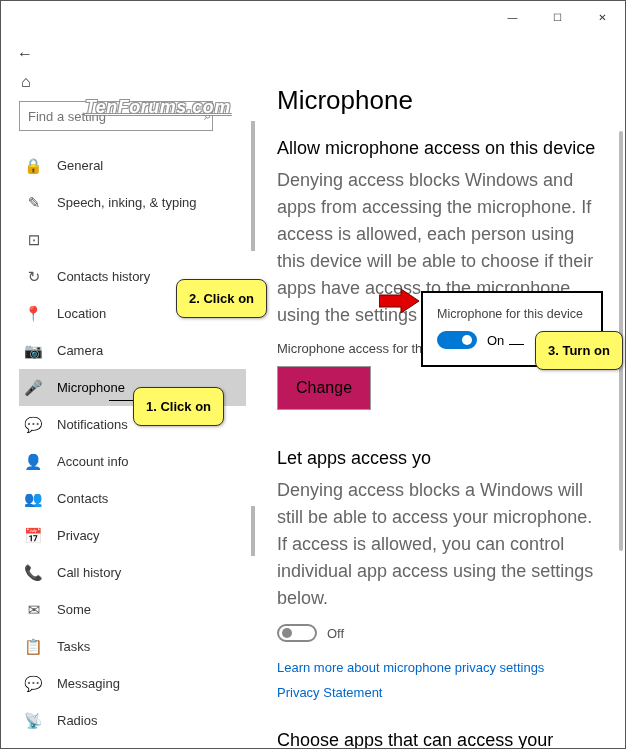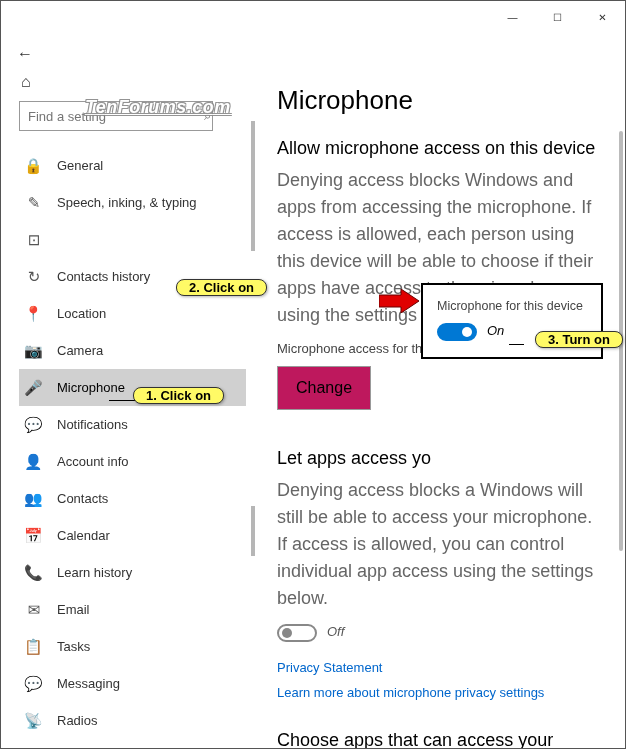--- a/index.html
+++ b/index.html
@@ -20,46 +20,46 @@
 .nav li.active { background: #d0d0d0; color: #000; }
 .nav li .navicon { width: 18px; height: 18px; margin-right: 14px; display: flex; align-items: center; justify-content: center; font-size: 15px; color: #555; }
 .nav li.active .navicon { color: #0078d4; }
 .main { flex: 1; padding: 14px 26px 0 26px; overflow-y: auto; position: relative; }
 .main::-webkit-scrollbar { width: 6px; }
 .main h1 { font-size: 26px; font-weight: 300; color: #000; margin-bottom: 22px; }
 .main h2 { font-size: 18px; font-weight: 400; color: #000; margin-bottom: 8px; margin-top: 8px; }
 .desc { font-size: 18px; color: #666; line-height: 1.5; margin-bottom: 12px; }
 .status-line { font-size: 13px; color: #444; margin-bottom: 10px; }
 .change-btn { background: #be185d; border: 1px solid #999; padding: 12px 18px; font-size: 16px; color: #000; display: inline-block; }
-.toggle-row { display: flex; margin: 8px 0 18px 0; font-style: italic; }
+.toggle-row { display: flex; align-items: center; margin: 8px 0 18px 0; }
 .toggle { width: 40px; height: 18px; border: 2px solid #888; border-radius: 10px; position: relative; margin-right: 10px; }
 .toggle .knob { width: 10px; height: 10px; border-radius: 50%; background: #888; position: absolute; top: 2px; left: 3px; }
 .toggle.on { background: #0078d4; border-color: #0078d4; }
 .toggle.on .knob { background: #fff; left: auto; right: 3px; }
 .toggle-label { font-size: 13px; color: #555; }
 .link { color: #0066cc; font-size: 13px; display: block; margin-bottom: 10px; }
 .app-row { display: flex; align-items: center; padding: 7px 0; }
 .app-icon { width: 34px; height: 34px; background: #0078d4; margin-right: 14px; display: flex; align-items: center; justify-content: center; color: #fff; font-size: 16px; }
 .app-name { flex: 1; font-size: 13.5px; color: #333; }
 .app-row .toggle { margin-right: 8px; }
 .app-row .tstate { font-size: 12px; color: #888; width: 24px; }
 .scrollbar { position: absolute; right: 2px; top: 60px; width: 4px; height: 420px; background: #bbb; border-radius: 2px; }
 .sep-scroll { position: absolute; left: 250px; top: 120px; width: 4px; height: 130px; background: #b6b6b6; }
 .sep-scroll2 { position: absolute; left: 250px; top: 505px; width: 4px; height: 50px; background: #b6b6b6; }
 
-.callout { position: absolute; background: #fffa66; border: 1px solid #333; border-radius: 8px; padding: 0 12px; font-size: 13px; font-weight: 600; color: #000; z-index: 50; box-shadow: 1px 1px 3px rgba(0,0,0,.3); white-space: nowrap; }
+.callout { position: absolute; background: #fffa66; border: 1px solid #333; border-radius: 8px; padding: 11px 12px; font-size: 13px; font-weight: 600; color: #000; z-index: 50; box-shadow: 1px 1px 3px rgba(0,0,0,.3); white-space: nowrap; }
 .callout.c1 { top: 386px; left: 132px; border-radius: 8px; }
 .callout.c2 { top: 278px; left: 175px; }
 .callout.c3 { top: 330px; left: 534px; }
 .cline { position: absolute; background: #000; z-index: 49; }
 .cline.l1 { top: 399px; left: 108px; width: 27px; height: 1px; }
 .cline.l3 { top: 343px; left: 508px; width: 15px; height: 1px; }
 
 .arrow-red { position: absolute; top: 288px; left: 378px; z-index: 45; }
-.popup { position: absolute; top: 282px; left: 420px; width: 182px; border: 2px solid #000; background: #fff; padding: 14px 14px 16px 14px; z-index: 40; }
+.popup { position: absolute; top: 290px; left: 420px; width: 182px; border: 2px solid #000; background: #fff; padding: 14px 14px 16px 14px; z-index: 40; }
 .popup .ptxt { font-size: 12.5px; color: #444; margin-bottom: 10px; }
 .popup .toggle-row { margin: 0; }
 
 .watermark { position: absolute; top: 96px; left: 84px; font-size: 18px; font-weight: 600; color: #fff; text-shadow: -1px -1px 0 #888, 1px -1px 0 #888, -1px 1px 0 #888, 1px 1px 0 #888; z-index: 30; font-style: italic; letter-spacing: .5px; opacity: .9; text-decoration: underline; }
 </style>
 </head>
 <body>
 
 <div class="titlebar">
   <div class="ctl">—</div>
@@ -113,29 +113,29 @@
         <li>
           <span class="navicon">👤</span>
           <span>Account info</span>
         </li>
         <li>
           <span class="navicon">👥</span>
           <span>Contacts</span>
         </li>
         <li>
           <span class="navicon">📅</span>
-          <span>Calendar</span>
+          <span>Privacy</span>
         </li>
         <li>
           <span class="navicon">📞</span>
-          <span>Learn history</span>
+          <span>Call history</span>
         </li>
         <li>
           <span class="navicon">✉</span>
-          <span>Email</span>
+          <span>Some</span>
         </li>
         <li>
           <span class="navicon">📋</span>
           <span>Tasks</span>
         </li>
         <li>
           <span class="navicon">💬</span>
           <span>Messaging</span>
         </li>
         <li>
@@ -156,22 +156,22 @@
     <div style="height:30px"></div>
     <h2>Let apps access yo</h2>
     <p class="desc">Denying access blocks a
 Windows will still be able to access your microphone. If access is allowed, you can control individual app access using the settings below.</p>
     <div class="toggle-row">
       <div class="toggle">
           <div class="knob"></div>
         </div>
       <span class="toggle-label">Off</span>
     </div>
+    <a class="link">Learn more about microphone privacy settings</a>
     <a class="link">Privacy Statement</a>
-    <a class="link">Learn more about microphone privacy settings</a>
 
     <div style="height:12px"></div>
     <h2>Choose apps that can access your microphone</h2>
     <div id="apps">
         <div class="app-row">
           <div class="app-icon">📷</div>
           <div class="app-name">Camera</div>
           <div class="toggle">
             <div class="knob"></div>
           </div>

